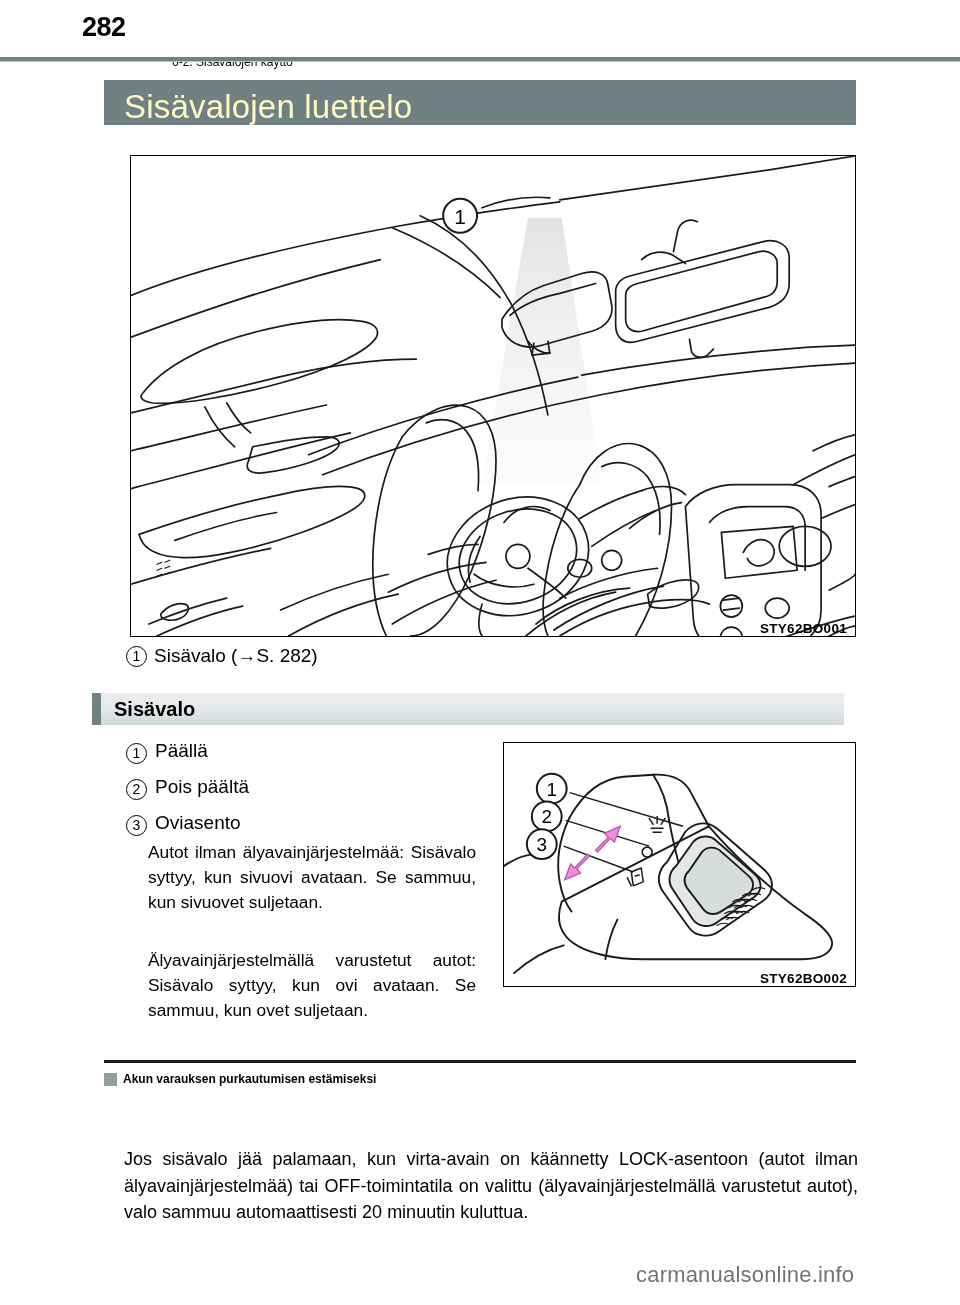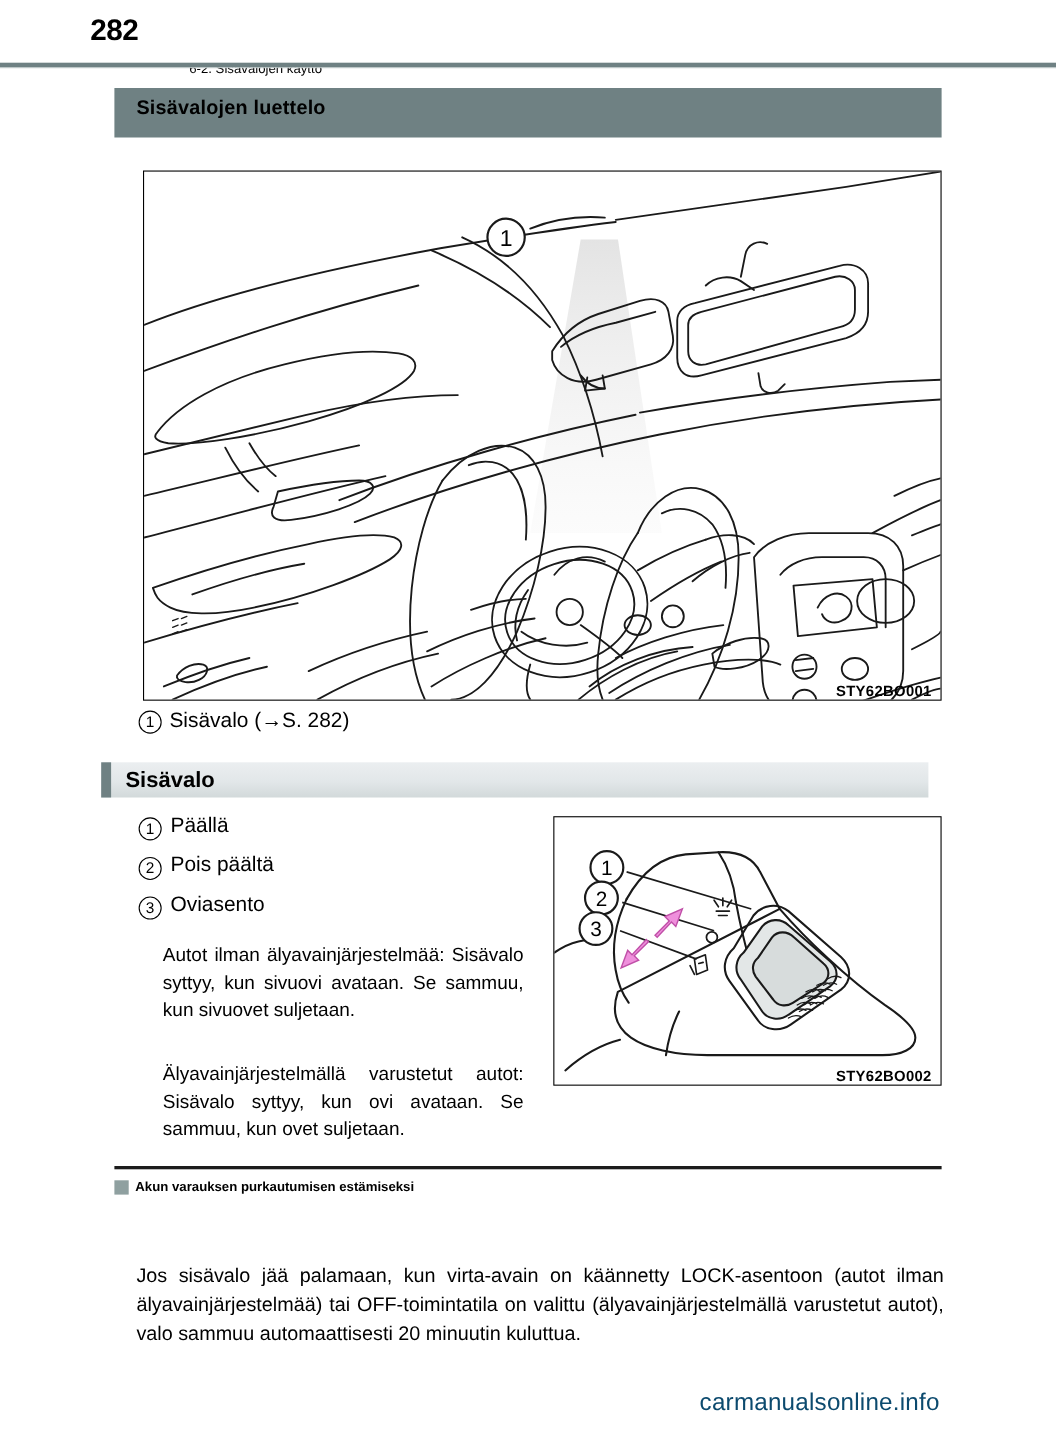--- a/index.html
+++ b/index.html
@@ -12,21 +12,21 @@
 
   
   .runhead{position:absolute;left:0;top:8px;width:940px;height:38px;}
   .folio{position:absolute;left:82px;top:4px;font-size:27px;font-weight:bold;letter-spacing:-0.5px;}
   .runtitle{position:absolute;left:172px;top:11px;font-size:12px;margin-top:36px;}
   .headrule{position:absolute;left:0;top:57px;width:960px;height:4px;background:#6f8183;}
   .headrule-lo{position:absolute;left:0;top:61px;width:960px;height:1px;background:#b9c4c4;}
 
   
   .banner{position:absolute;left:104px;top:80px;width:752px;height:45px;background:#6f8183;}
-  .banner span{position:absolute;left:20px;top:8px;font-size:18px;font-weight:bold;color:#000000;letter-spacing:.2px;}
+  .banner span{position:absolute;left:20px;top:8px;font-size:33px;font-weight:normal;color:#fef9c3;letter-spacing:.2px;}
 
   
   .figbox{position:absolute;border:1.5px solid #000;background:#fff;box-sizing:border-box;}
   .fig1{left:130px;top:155px;width:726px;height:482px;}
   .fig2{left:503px;top:742px;width:353px;height:245px;}
   .figcode{position:absolute;right:8px;bottom:0;font-size:13.5px;font-weight:bold;letter-spacing:.3px;}
   .figsvg{position:absolute;inset:0;width:100%;height:100%;}
 
   
   .capline{position:absolute;left:126px;top:645px;font-size:19px;display:flex;align-items:center;gap:7px;}
@@ -43,37 +43,37 @@
     background:linear-gradient(to bottom,#ebeef0 0%,#e2e7e9 55%,#d2d9da 100%);}
   .subhead .bar{position:absolute;left:0;top:0;width:9px;height:32px;background:#6f8183;}
   .subhead span{position:absolute;left:22px;top:5px;font-size:20px;font-weight:bold;}
 
   
   .list{position:absolute;left:126px;top:740px;width:350px;}
   .li{display:flex;align-items:flex-start;gap:8px;font-size:19px;margin-bottom:12px;}
   .li .cnum{margin-top:3px;flex:0 0 auto;}
 
   
-  .para{position:absolute;left:148px;width:328px;font-size:17.3px;line-height:25px;text-align:justify;margin-top:16px;}
+  .para{position:absolute;left:148px;width:328px;font-size:17.3px;line-height:25px;text-align:justify;}
   .p1{top:840px;}
   .p2{top:948px;}
 
   
   .divider{position:absolute;left:104px;top:1060px;width:752px;height:2.5px;background:#1c1c1c;}
 
   
   .bullethead{position:absolute;left:104px;top:1072px;display:flex;align-items:center;gap:6px;}
   .bullethead .sq{width:13px;height:13px;background:#8fa0a0;display:inline-block;}
   .bullethead .txt{font-size:12px;font-weight:bold;}
 
   
   .botpara{position:absolute;left:124px;top:1146px;width:734px;font-size:18px;line-height:26.5px;text-align:justify;}
 
   
-  .watermark{position:absolute;left:636px;top:1262px;font-size:22px;color:#0c4a6e;letter-spacing:.2px;}
+  .watermark{position:absolute;left:636px;top:1262px;font-size:22px;color:#737373;letter-spacing:.2px;}
 </style>
 </head>
 <body>
 
 <div class="page">
 
   <div class="runhead">
     <div class="folio">282</div>
     <div class="runtitle">6-2. Sisävalojen käyttö</div>
   </div>

